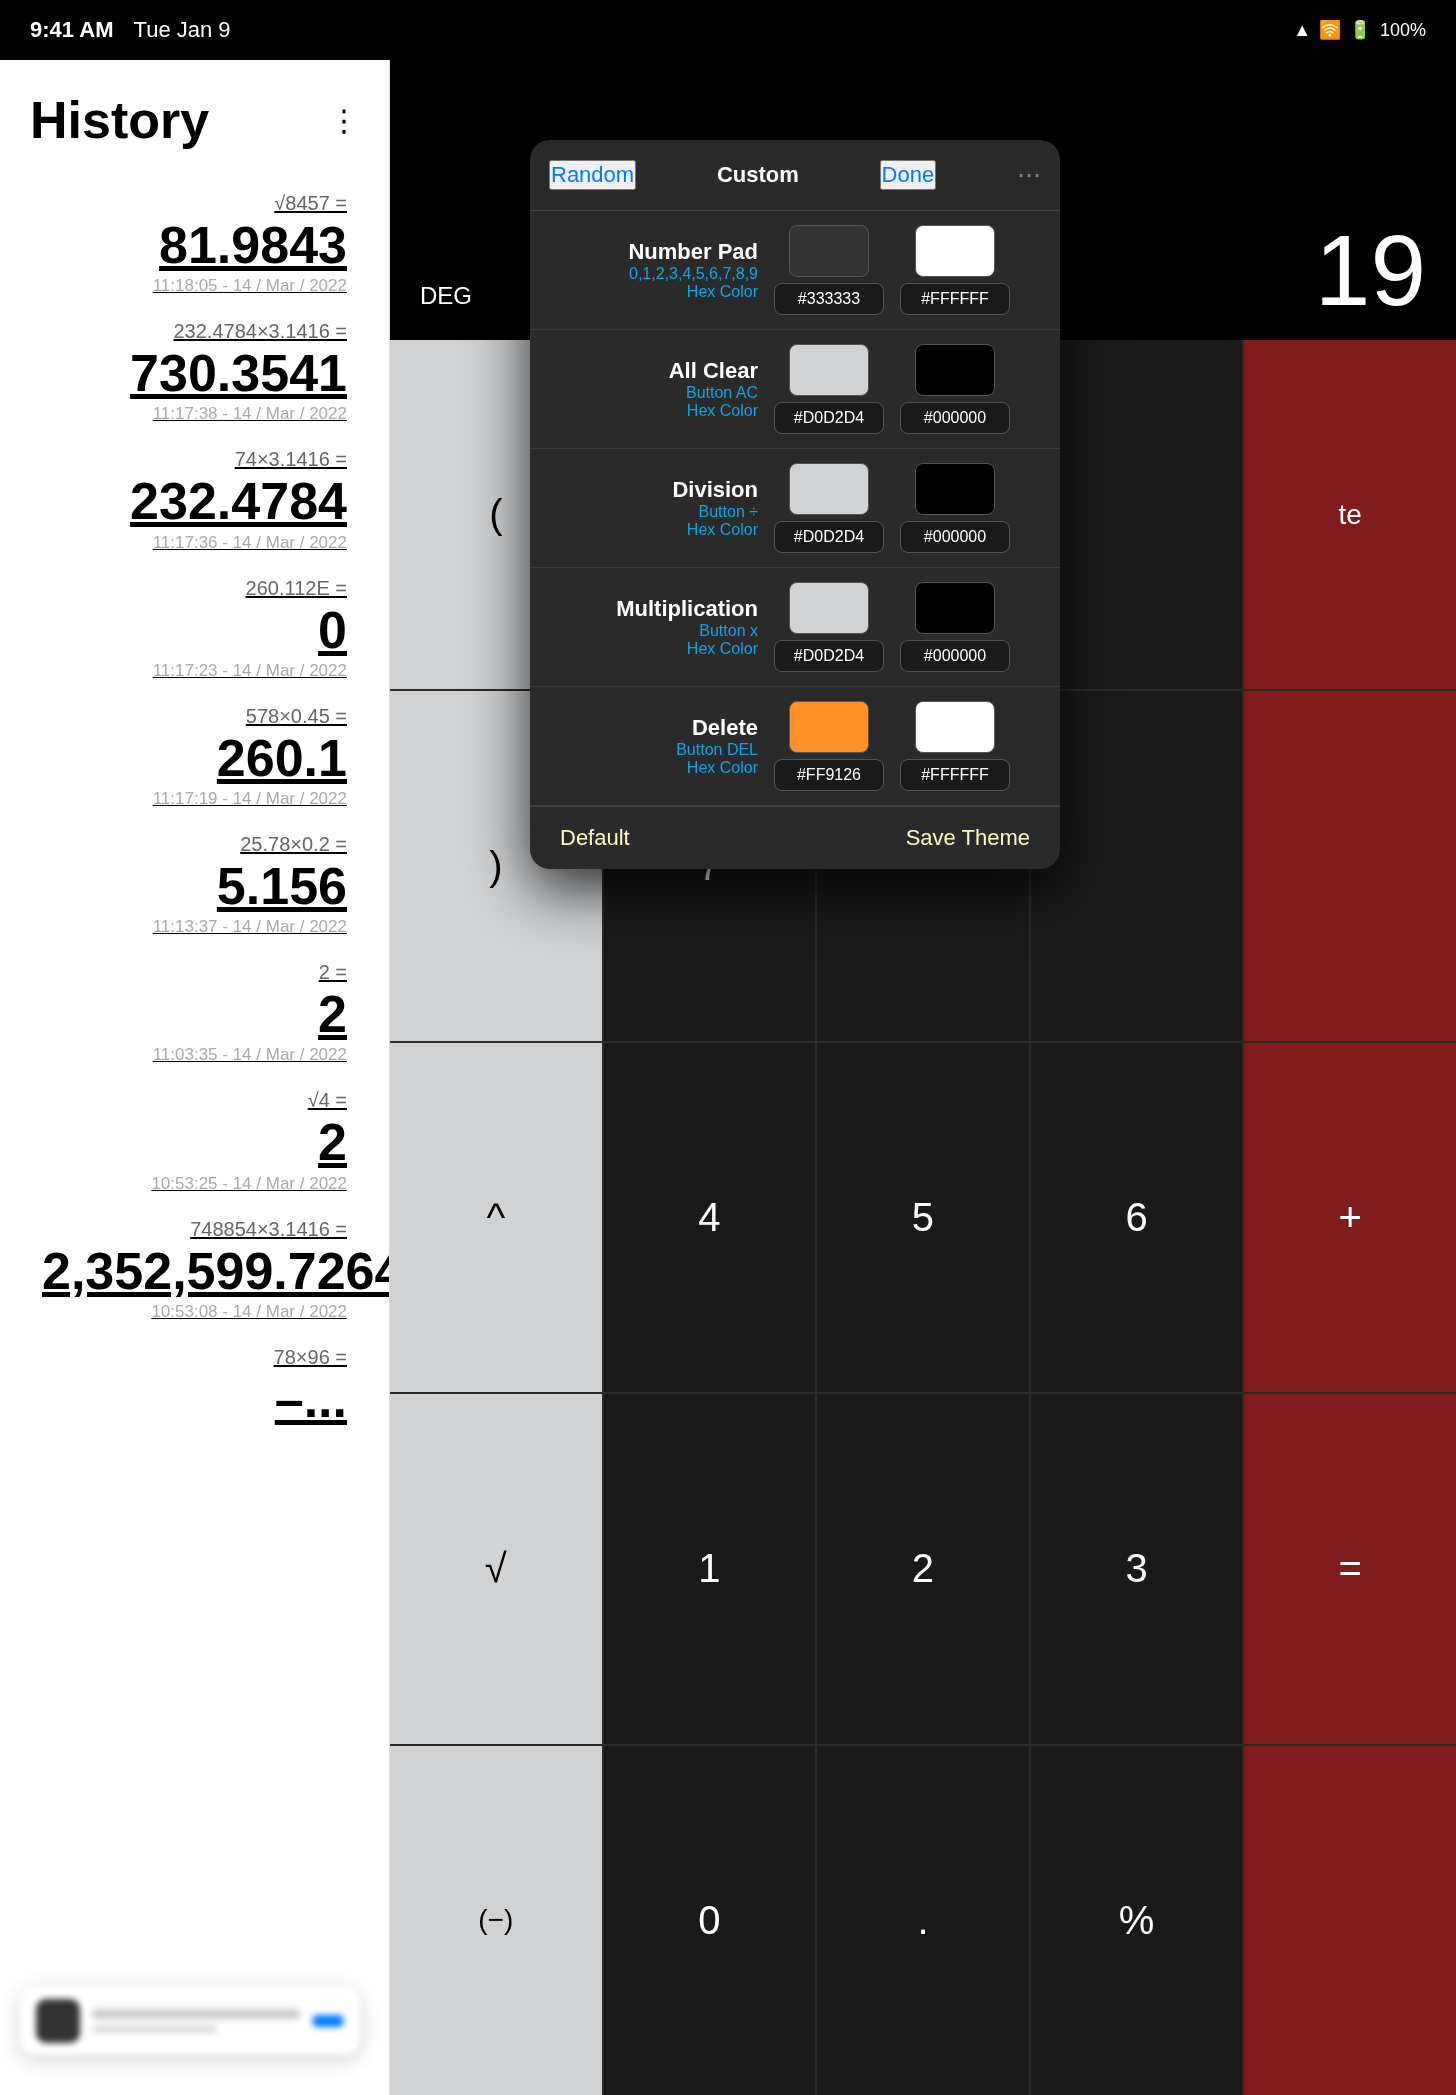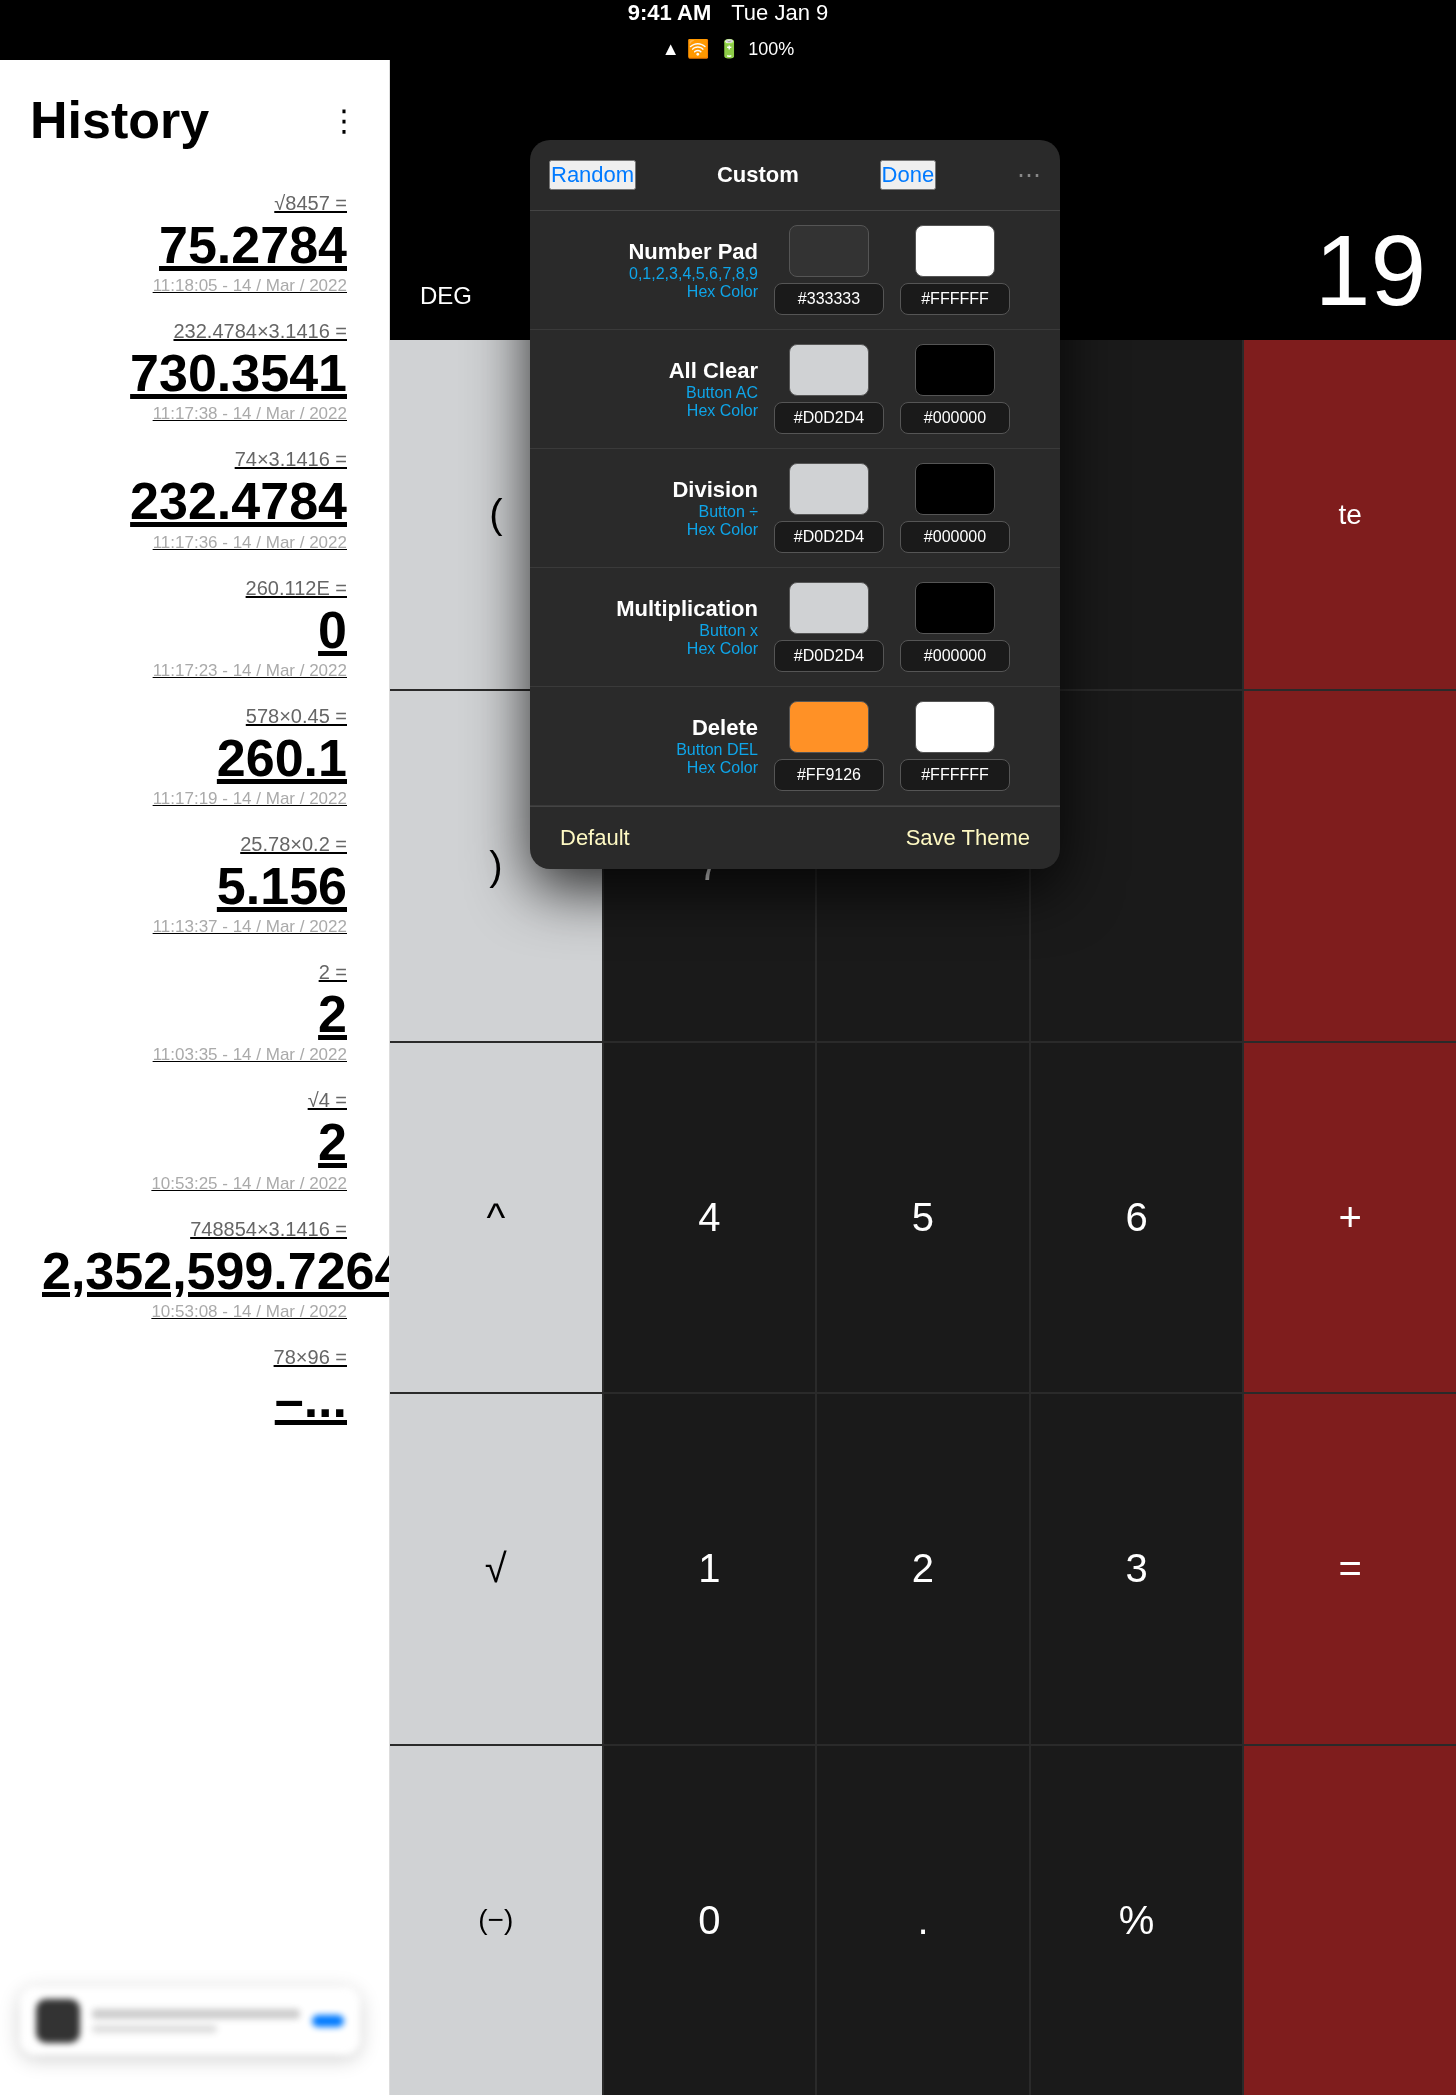--- a/index.html
+++ b/index.html
@@ -17,23 +17,22 @@
     .status-bar {
       position: absolute;
       top: 0;
       left: 0;
       width: 100%;
       height: 60px;
       background: #000;
       display: flex;
       align-items: center;
       justify-content: space-between;
-      padding: 0 12px;
+      padding: 0 30px;
       z-index: 100;
-      flex-direction: column;
     }
     .status-time {
       color: #fff;
       font-size: 22px;
       font-weight: 600;
     }
     .status-date {
       color: #fff;
       font-size: 22px;
     }
@@ -389,21 +388,21 @@
 
 <div class="history-panel">
   <div class="history-header">
     <span class="history-title">History</span>
     <span class="history-menu-icon">⋮</span>
   </div>
   <div class="history-items">
 
   <div class="history-item">
     <div class="history-expression">√8457 =</div>
-    <div class="history-result">75.2784</div>
+    <div class="history-result">81.9843</div>
     <div class="history-timestamp">11:18:05 - 14 / Mar / 2022</div>
   </div>
       <div class="history-item">
     <div class="history-expression">232.4784×3.1416 =</div>
     <div class="history-result">730.3541</div>
     <div class="history-timestamp">11:17:38 - 14 / Mar / 2022</div>
   </div>
       <div class="history-item">
     <div class="history-expression">74×3.1416 =</div>
     <div class="history-result">232.4784</div>

